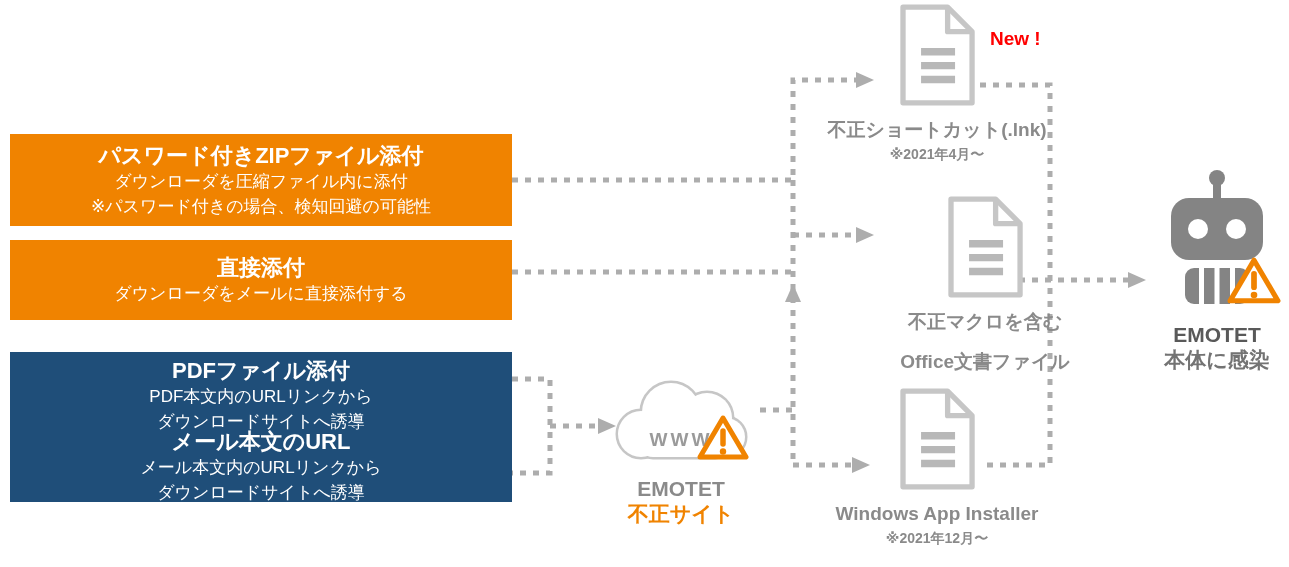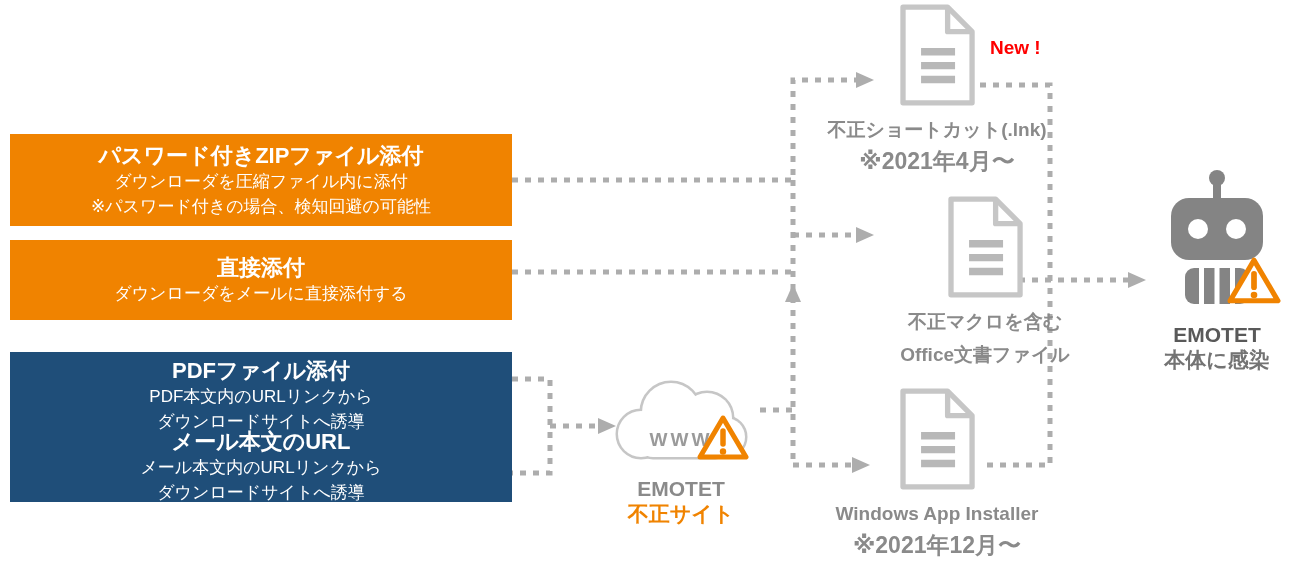--- a/index.html
+++ b/index.html
@@ -9,24 +9,24 @@
 
   .method-box{position:absolute;left:10px;width:502px;color:#fff;display:flex;flex-direction:column;
               justify-content:center;align-items:center;text-align:right;row-gap:4px;padding:4px 4px;box-sizing:border-box;}
   .orange{background:#F08300;}
   .navy{background:#1F4E79;}
   .method-title{font-size:22px;font-weight:bold;line-height:1.15;}
   .method-line{font-size:17px;font-weight:500;line-height:1.2;}
 
   .payload{position:absolute;width:270px;display:flex;flex-direction:column;align-items:center;}
   .doc-wrap{position:relative;}
-  .badge-new{position:absolute;left:96px;top:33px;color:#FF0000;font-weight:bold;font-size:19px;white-space:nowrap;}
-  .payload-name{font-size:19px;font-weight:bold;color:#8A8A8A;line-height:1.3;text-align:center;margin-top:8px;}
+  .badge-new{position:absolute;left:96px;top:24px;color:#FF0000;font-weight:bold;font-size:19px;white-space:nowrap;}
+  .payload-name{font-size:19px;font-weight:bold;color:#8A8A8A;line-height:1.3;text-align:center;margin-top:15px;}
   .payload-name.first{margin-top:8px;}
-  .payload-since{font-size:23px;font-weight:bold;color:#8A8A8A;margin-top:3px;}
+  .payload-since{font-size:14px;font-weight:bold;color:#8A8A8A;margin-top:3px;}
 
   .site{position:absolute;left:596px;top:374px;width:170px;display:flex;flex-direction:column;align-items:center;}
   .cloud-wrap{position:relative;width:152px;height:90px;}
   .site-tri{position:absolute;left:92px;top:40px;}
   .site-name{color:#8A8A8A;font-weight:bold;font-size:21px;margin-top:12px;line-height:1.2;}
   .site-type{color:#F08300;font-weight:bold;font-size:21px;line-height:1.2;}
 
   .target{position:absolute;left:1152px;top:168px;width:130px;display:flex;flex-direction:column;align-items:center;}
   .robot-wrap{position:relative;width:104px;height:146px;}
   .robot-tri{position:absolute;left:62px;top:88px;}

